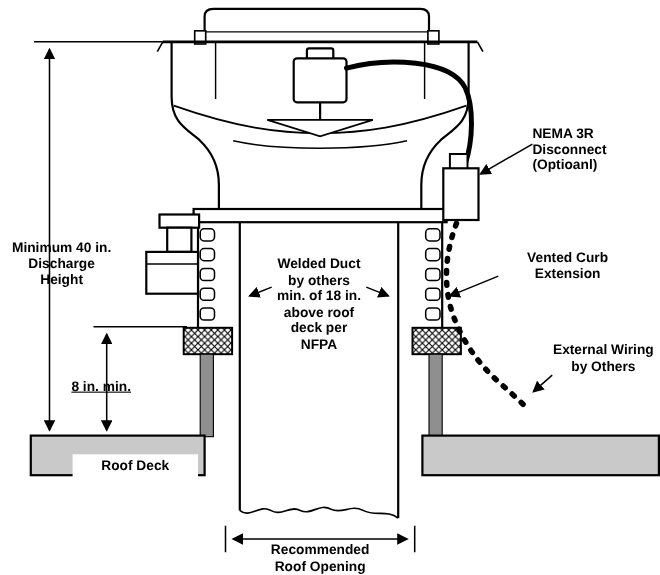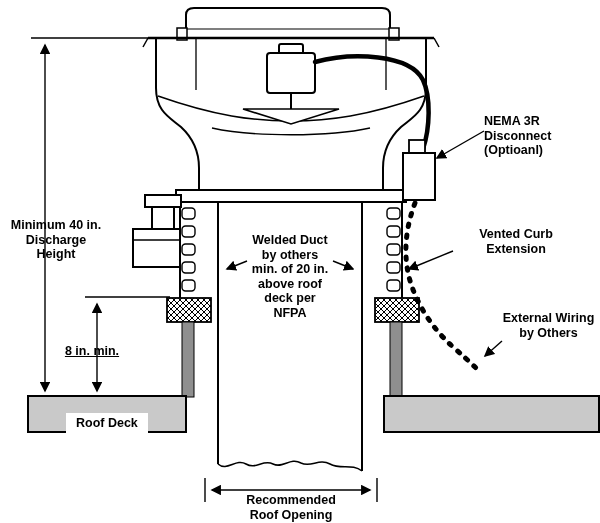--- a/index.html
+++ b/index.html
@@ -17,21 +17,21 @@
     position: absolute;
     font-family: "Liberation Sans", sans-serif;
     font-weight: bold;
     font-size: 12.5px;
     line-height: 1.16;
     color: #000;
     white-space: pre-line;
     text-align: center;
   }
   .lbl.left { text-align: left; }
-  .boxed { background: #ffffff; padding: 3px 10px; }
+  .boxed { background: #ffffff; padding: 3px 26px; }
 </style>
 </head>
 <body>
 
 <div id="stage">
 
   <svg width="600" height="523" viewBox="0 0 600 523">
     <defs>
       <marker id="ah" viewBox="0 0 10 10" refX="8.5" refY="5" markerWidth="7.5" markerHeight="7.5" orient="auto-start-reverse" markerUnits="strokeWidth">
         <path d="M 0 0 L 10 5 L 0 10 Z" fill="#000"></path>
@@ -138,21 +138,21 @@
 Discharge
 Height</div>
 
 
   <div class="lbl" style="left:52px;top:344px;width:80px;text-decoration:underline;">8 in. min.</div>
 
   <div class="lbl boxed" style="left:66px;top:413px;">Roof Deck</div>
 
   <div class="lbl" style="left:243px;top:233px;width:94px;">Welded Duct
 by others
-min. of 20 in.
+min. of 18 in.
 above roof
 deck per
 NFPA</div>
 
   <div class="lbl left" style="left:484px;top:101px;width:106px;margin-top:13px;">NEMA 3R
 Disconnect
 (Optioanl)</div>
 
   <div class="lbl" style="left:465px;top:227px;width:102px;">Vented Curb
 Extension</div>

